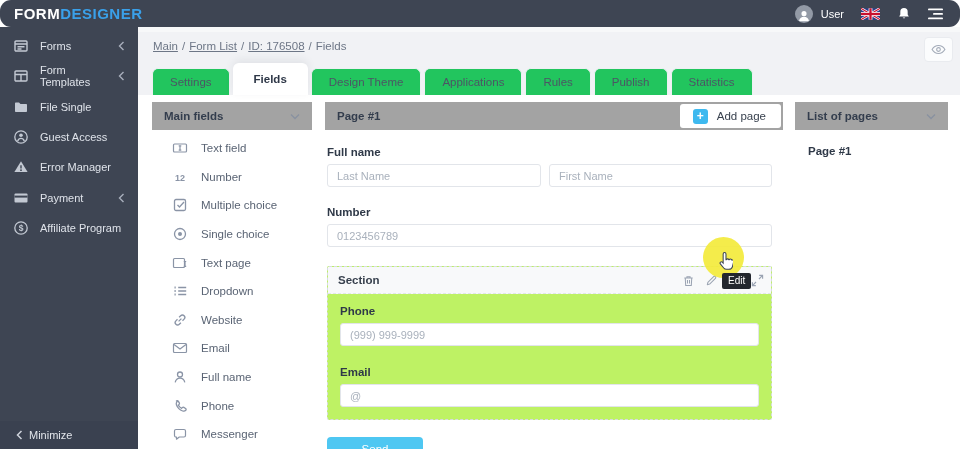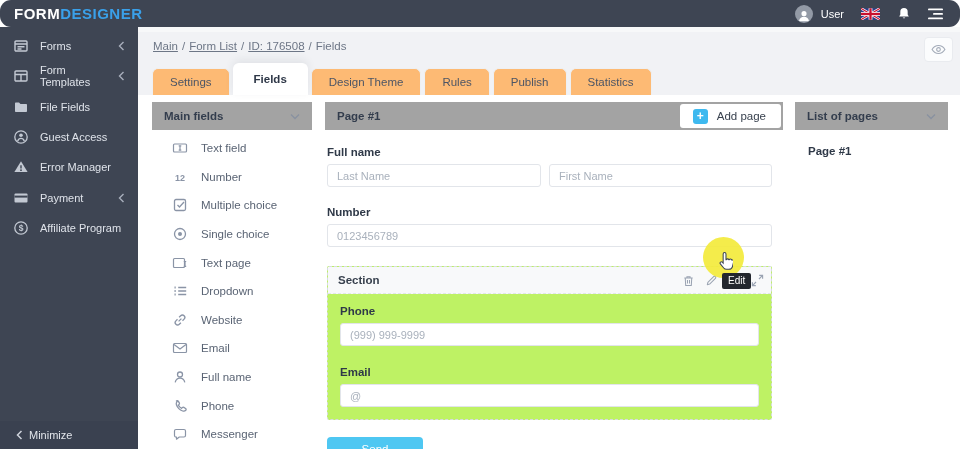--- a/index.html
+++ b/index.html
@@ -28,21 +28,21 @@
   
   .content { position:absolute; left:138px; top:27px; right:0; bottom:0; background:#fff; }
   .topstrip { position:absolute; top:0; left:0; right:0; height:68px; background:#f1f2f5; border-top:5px solid #f7f8f9; }
   .breadcrumb { position:absolute; top:13px; left:15px; font-size:11.5px; color:#6d7686; z-index:2; }
   .breadcrumb a { color:#6d7686; text-decoration:underline; cursor:pointer; }
   .breadcrumb .sep { margin:0 4px; text-decoration:none; }
   .crumb-current { color:#6d7686; }
   .eye-btn { position:absolute; top:10px; right:7px; width:29px; height:25px; background:#fbfcfd; border:1px solid #e9ebef; border-radius:4px; display:flex; align-items:center; justify-content:center; color:#a4acb9; cursor:pointer; z-index:2; }
 
   .tabs { position:absolute; left:14px; top:37px; height:31px; display:flex; align-items:flex-end; z-index:3; }
-  .tab { background:#fdba74; border:1px solid #eef0f3; border-bottom:none; border-radius:6px 6px 0 0; padding:7px 17px; font-size:11.5px; color:#4c5565; margin-right:3px; cursor:pointer; white-space:nowrap; }
+  .tab { background:#22c55e; border:1px solid #eef0f3; border-bottom:none; border-radius:6px 6px 0 0; padding:7px 17px; font-size:11.5px; color:#4c5565; margin-right:3px; cursor:pointer; white-space:nowrap; }
   .tab.active { background:#fff; border-color:#fff; font-weight:bold; color:#2e3747; padding:9px 20px 10px; box-shadow:0 -3px 8px rgba(40,50,70,0.08); position:relative; z-index:2; }
 
   
   .panel-hd { height:28px; background:#a3a3a3; display:flex; align-items:center; padding:0 12px; font-size:11.5px; font-weight:bold; color:#333d4d; }
   .panel-hd .chev { margin-left:auto; color:#8891a0; display:flex; cursor:pointer; }
 
   .fields-panel { position:absolute; left:14px; top:75px; width:160px; }
   .field-list { padding-top:4px; }
   .field-row { height:28.6px; display:flex; align-items:center; padding-left:20px; cursor:grab; }
   .field-row .ic { width:16px; height:16px; color:#8a94a6; margin-right:13px; flex:none; display:flex; align-items:center; justify-content:center; }
@@ -157,21 +157,21 @@
           </svg>
         </span>
     </div>
 
     <div class="side-item">
       <span class="ic">
           <svg width="16" height="16" viewBox="0 0 16 16">
             <path d="M2 4.5c0-.6.4-1 1-1h3l1.5 1.5H13c.6 0 1 .4 1 1V12c0 .6-.4 1-1 1H3c-.6 0-1-.4-1-1V4.5z" fill="currentColor"></path>
           </svg>
         </span>
-      <span class="lbl">File Fields</span>
+      <span class="lbl">File Single</span>
     </div>
 
     <div class="side-item">
       <span class="ic">
           <svg width="16" height="16" viewBox="0 0 16 16" fill="none" stroke="currentColor" stroke-width="1.3">
             <circle cx="8" cy="8" r="6.2"></circle>
             <circle cx="8" cy="6.3" r="1.8" fill="currentColor" stroke="none"></circle>
             <path d="M4.6 12.2c.7-1.9 2-2.8 3.4-2.8s2.7.9 3.4 2.8"></path>
           </svg>
         </span>
@@ -235,20 +235,21 @@
       <svg width="15" height="11" viewBox="0 0 16 12" fill="none" stroke="currentColor" stroke-width="1.2">
           <path d="M1 6s2.6-4.3 7-4.3S15 6 15 6s-2.6 4.3-7 4.3S1 6 1 6z"></path>
           <circle cx="8" cy="6" r="2"></circle>
         </svg>
     </div>
 
     <div class="tabs">
       <div class="tab">Settings</div>
       <div class="tab active">Fields</div>
       <div class="tab">Design Theme</div>
+      <div class="tab">Applications</div>
       <div class="tab">Rules</div>
       <div class="tab">Publish</div>
       <div class="tab">Statistics</div>
     </div>
 
     <section class="fields-panel">
       <div class="panel-hd">
         <span>Main fields</span>
         <span class="chev">
             <svg width="10" height="7" viewBox="0 0 10 7" fill="none" stroke="currentColor" stroke-width="1.3">

